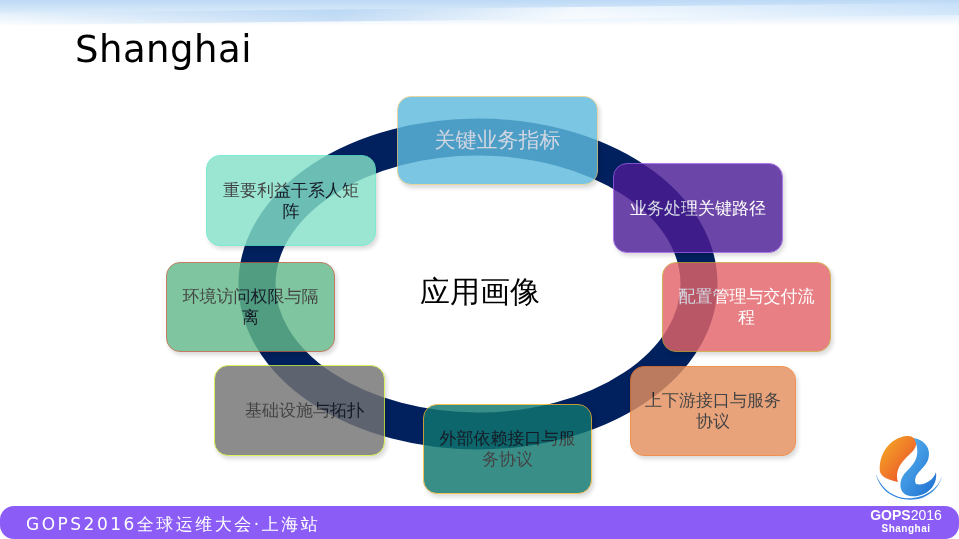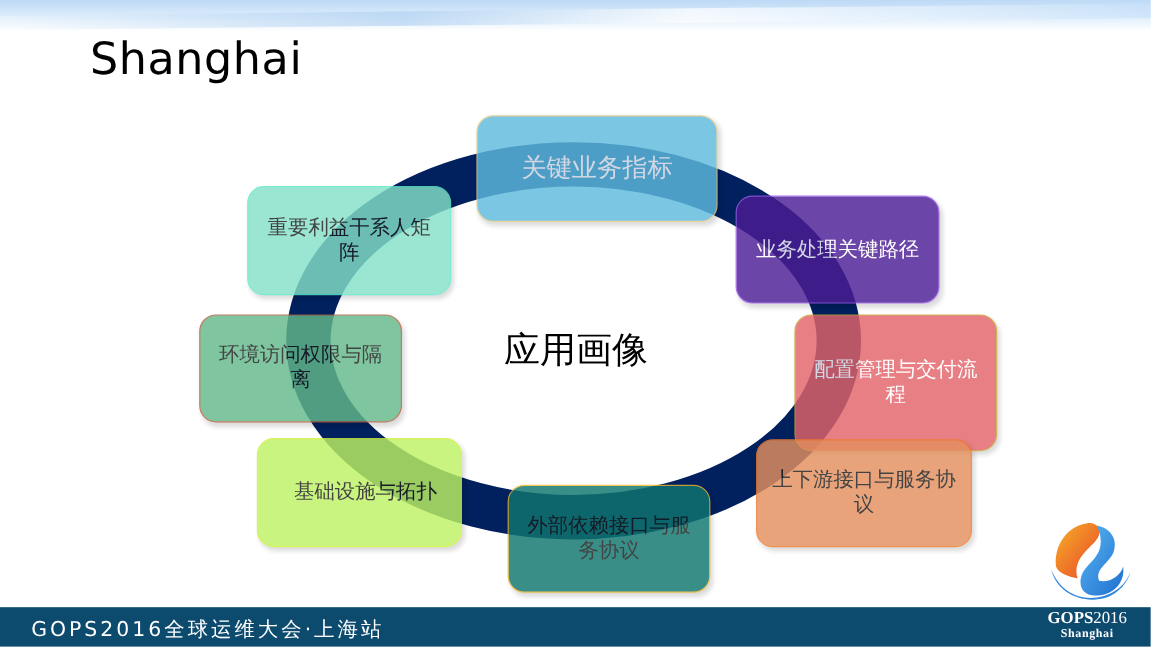--- a/index.html
+++ b/index.html
@@ -37,31 +37,32 @@
     font-size: 17px; line-height: 21px;
     box-shadow: 2px 3px 4px rgba(0,0,0,0.18);
     opacity: 0.82;
   }
   .node span { display: block; }
   .node.light-text { color: #ffffff; }
   .node.dark-text { color: #1a1a1a; margin-left: 32px; }
   .node.kpi { font-size: 21px; }
   .footer {
     position: absolute; left: 0; top: 506px; width: 959px; height: 33px;
-    background: #0c4a6e;
+    background: #8b5cf6;
+    border-radius: 14px;
   }
   .footer-text {
     position: absolute; left: 26px; top: 7px; color: #ffffff;
     font-size: 17px; letter-spacing: 2.5px;
     font-family: "DejaVu Sans", "Liberation Sans", sans-serif;
   }
   .logo-mark { position: absolute; left: 872px; top: 428px; }
   .logo-text {
     position: absolute; right: 10px; top: 508px; color: #fff; text-align: center;
-    font-family: Liberation Serif, serif; width: 86px; margin-left: 20px;
+    font-family: Liberation Sans, sans-serif; width: 86px; margin-left: 20px;
   }
   .logo-text .l1 { font-size: 14px; font-weight: bold; line-height: 15px; }
   .logo-text .l1 .yr { font-weight: normal; }
   .logo-text .l2 { font-size: 10px; font-weight: bold; line-height: 12px; letter-spacing: 0.5px; }
 </style>
 </head>
 <body>
 
 <div class="top-banner">
   <div class="streak"></div>
@@ -76,33 +77,33 @@
 <div class="center-label">应用画像</div>
 
 <div class="node light-text kpi" style="left:397px;top:96px;width:201px;height:89px;background:#5fbadd;border-color:#e3cc8a;">
   <span>关键业务指标</span>
 </div>
 
 <div class="node light-text" style="left:613px;top:163px;width:170px;height:90px;background:#4c1d95;border-color:#9b5be8;">
   <span>业务处理关键路径</span>
 </div>
 
-<div class="node light-text" style="left:662px;top:262px;width:169px;height:114px;background:#e3646a;border-color:#c9a232;">
+<div class="node light-text" style="left:662px;top:262px;width:169px;height:90px;background:#e3646a;border-color:#c9a232;">
   <span>配置管理与交付流程</span>
 </div>
 
-<div class="node dark-text" style="left:598px;top:366px;width:180px;height:90px;background:#e3905f;border-color:#ef7a2a;">
+<div class="node dark-text" style="left:598px;top:366px;width:166px;height:90px;background:#e3905f;border-color:#ef7a2a;">
   <span>上下游接口与服务协议</span>
 </div>
 
 <div class="node dark-text" style="left:391px;top:404px;width:169px;height:90px;background:#0f766e;border-color:#f0b630;">
   <span>外部依赖接口与服务协议</span>
 </div>
 
-<div class="node dark-text" style="left:182px;top:365px;width:171px;height:91px;background:#bef264;border-color:#d4f03a;padding-left:20px;">
+<div class="node dark-text" style="left:182px;top:365px;width:171px;height:91px;background:#737373;border-color:#d4f03a;padding-left:20px;">
   <span>基础设施与拓扑</span>
 </div>
 
 <div class="node dark-text" style="left:134px;top:262px;width:169px;height:90px;background:#63b98a;border-color:#b7603f;">
   <span>环境访问权限与隔离</span>
 </div>
 
 <div class="node dark-text" style="left:174px;top:155px;width:170px;height:91px;background:#84e1c9;border-color:#5ee8c8;">
   <span>重要利益干系人矩阵</span>
 </div>

